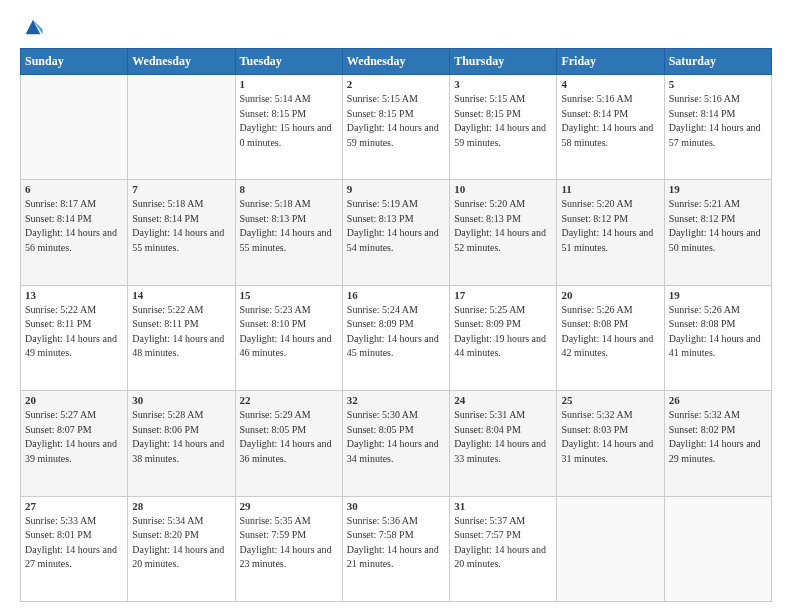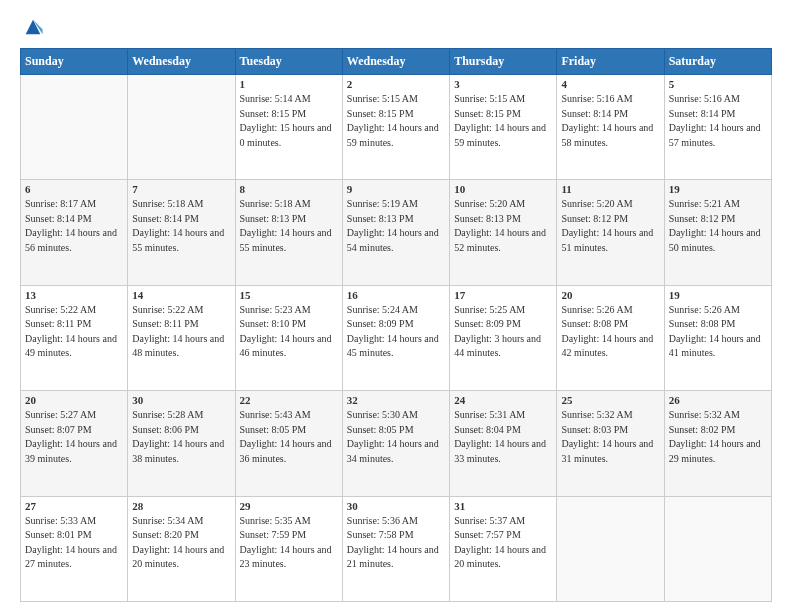--- a/index.html
+++ b/index.html
@@ -265,21 +265,21 @@
               <div>Sunrise: 5:24 AM</div>
               <div>Sunset: 8:09 PM</div>
               <div>Daylight: 14 hours and 45 minutes.</div>
             </div>
           </td>
           <td>
             <div class="day-number">17</div>
             <div class="day-detail">
               <div>Sunrise: 5:25 AM</div>
               <div>Sunset: 8:09 PM</div>
-              <div>Daylight: 3 hours and 44 minutes.</div>
+              <div>Daylight: 19 hours and 44 minutes.</div>
             </div>
           </td>
           <td>
             <div class="day-number">20</div>
             <div class="day-detail">
               <div>Sunrise: 5:26 AM</div>
               <div>Sunset: 8:08 PM</div>
               <div>Daylight: 14 hours and 42 minutes.</div>
             </div>
           </td>
@@ -305,21 +305,21 @@
             <div class="day-number">30</div>
             <div class="day-detail">
               <div>Sunrise: 5:28 AM</div>
               <div>Sunset: 8:06 PM</div>
               <div>Daylight: 14 hours and 38 minutes.</div>
             </div>
           </td>
           <td>
             <div class="day-number">22</div>
             <div class="day-detail">
-              <div>Sunrise: 5:43 AM</div>
+              <div>Sunrise: 5:29 AM</div>
               <div>Sunset: 8:05 PM</div>
               <div>Daylight: 14 hours and 36 minutes.</div>
             </div>
           </td>
           <td>
             <div class="day-number">32</div>
             <div class="day-detail">
               <div>Sunrise: 5:30 AM</div>
               <div>Sunset: 8:05 PM</div>
               <div>Daylight: 14 hours and 34 minutes.</div>

